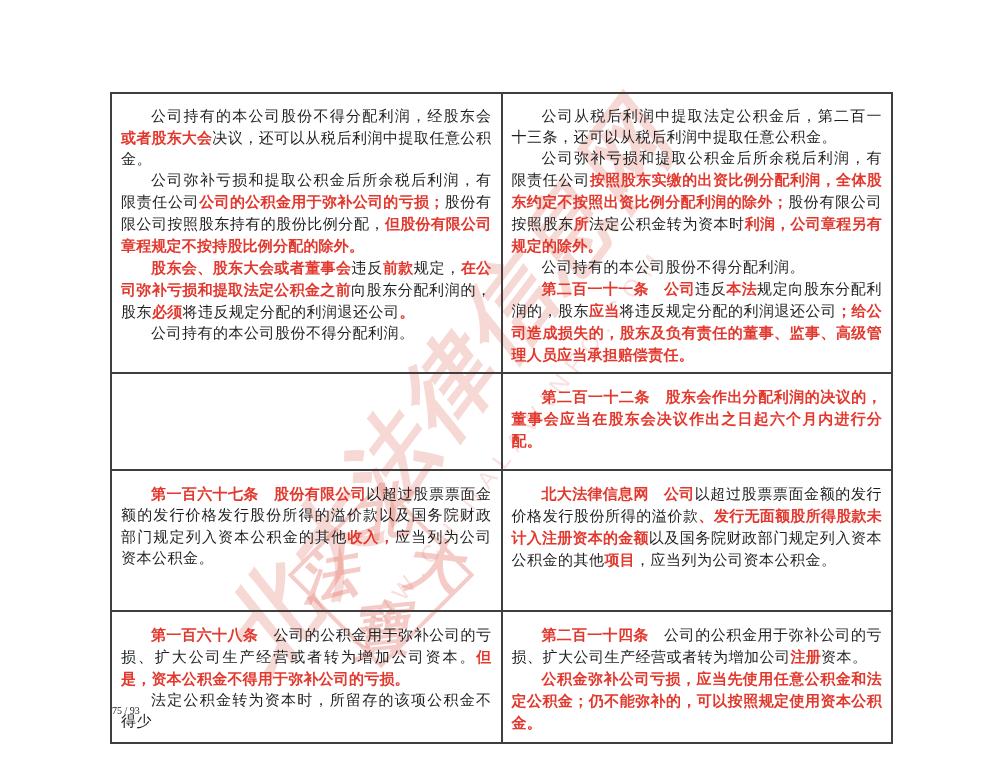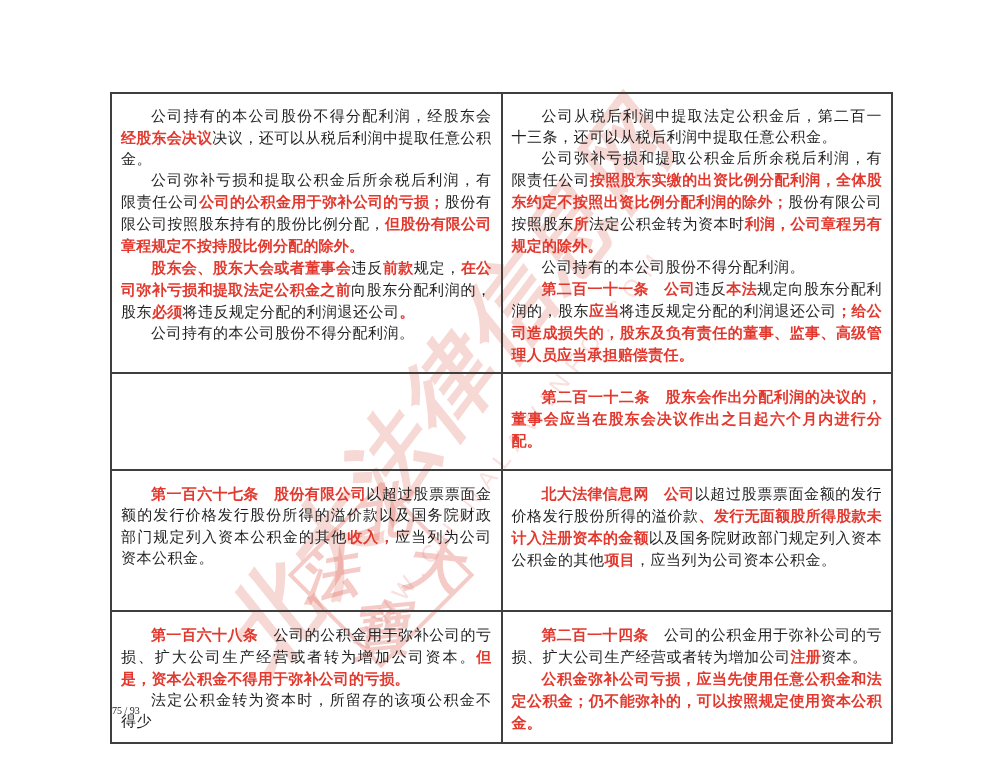--- a/index.html
+++ b/index.html
@@ -105,21 +105,21 @@
       <span class="seal-ch seal-w">法</span>
       <span class="seal-ch seal-e">大</span>
       <span class="seal-ch seal-s">寶</span>
     </div>
   </div>
 
   <table class="law-table">
     <tbody>
       <tr class="r0">
         <td>
-            <div class="para"><span class="blk">公司持有的本公司股份不得分配利润，经股东会</span><span class="red">经股东会决议</span><span class="blk">决议，还可以从税后利润中提取任意公积金。</span></div>
+            <div class="para"><span class="blk">公司持有的本公司股份不得分配利润，经股东会</span><span class="red">或者股东大会</span><span class="blk">决议，还可以从税后利润中提取任意公积金。</span></div>
             <div class="para"><span class="blk">公司弥补亏损和提取公积金后所余税后利润，有限责任公司</span><span class="red">公司的公积金用于弥补公司的亏损；</span><span class="blk">股份有限公司按照股东持有的股份比例分配，</span><span class="red">但股份有限公司章程规定不按持股比例分配的除外。</span></div>
             <div class="para"><span class="red">股东会、股东大会或者董事会</span><span class="blk">违反</span><span class="red">前款</span><span class="blk">规定，</span><span class="red">在公司弥补亏损和提取法定公积金之前</span><span class="blk">向股东分配利润的，股东</span><span class="red">必须</span><span class="blk">将违反规定分配的利润退还公司</span><span class="red">。</span></div>
             <div class="para"><span class="blk">公司持有的本公司股份不得分配利润。</span></div>
           </td>
         <td>
             <div class="para"><span class="blk">公司从税后利润中提取法定公积金后，第二百一十三条，还可以从税后利润中提取任意公积金。</span></div>
             <div class="para"><span class="blk">公司弥补亏损和提取公积金后所余税后利润，有限责任公司</span><span class="red">按照股东实缴的出资比例分配利润，全体股东约定不按照出资比例分配利润的除外；</span><span class="blk">股份有限公司按照股东</span><span class="red">所</span><span class="blk">法定公积金转为资本时</span><span class="red">利润，公司章程另有规定的除外。</span></div>
             <div class="para"><span class="blk">公司持有的本公司股份不得分配利润。</span></div>
             <div class="para"><span class="red">第二百一十一条　公司</span><span class="blk">违反</span><span class="red">本法</span><span class="blk">规定向股东分配利润的，股东</span><span class="red">应当</span><span class="blk">将违反规定分配的利润退还公司</span><span class="red">；给公司造成损失的，股东及负有责任的董事、监事、高级管理人员应当承担赔偿责任。</span></div>
           </td>

